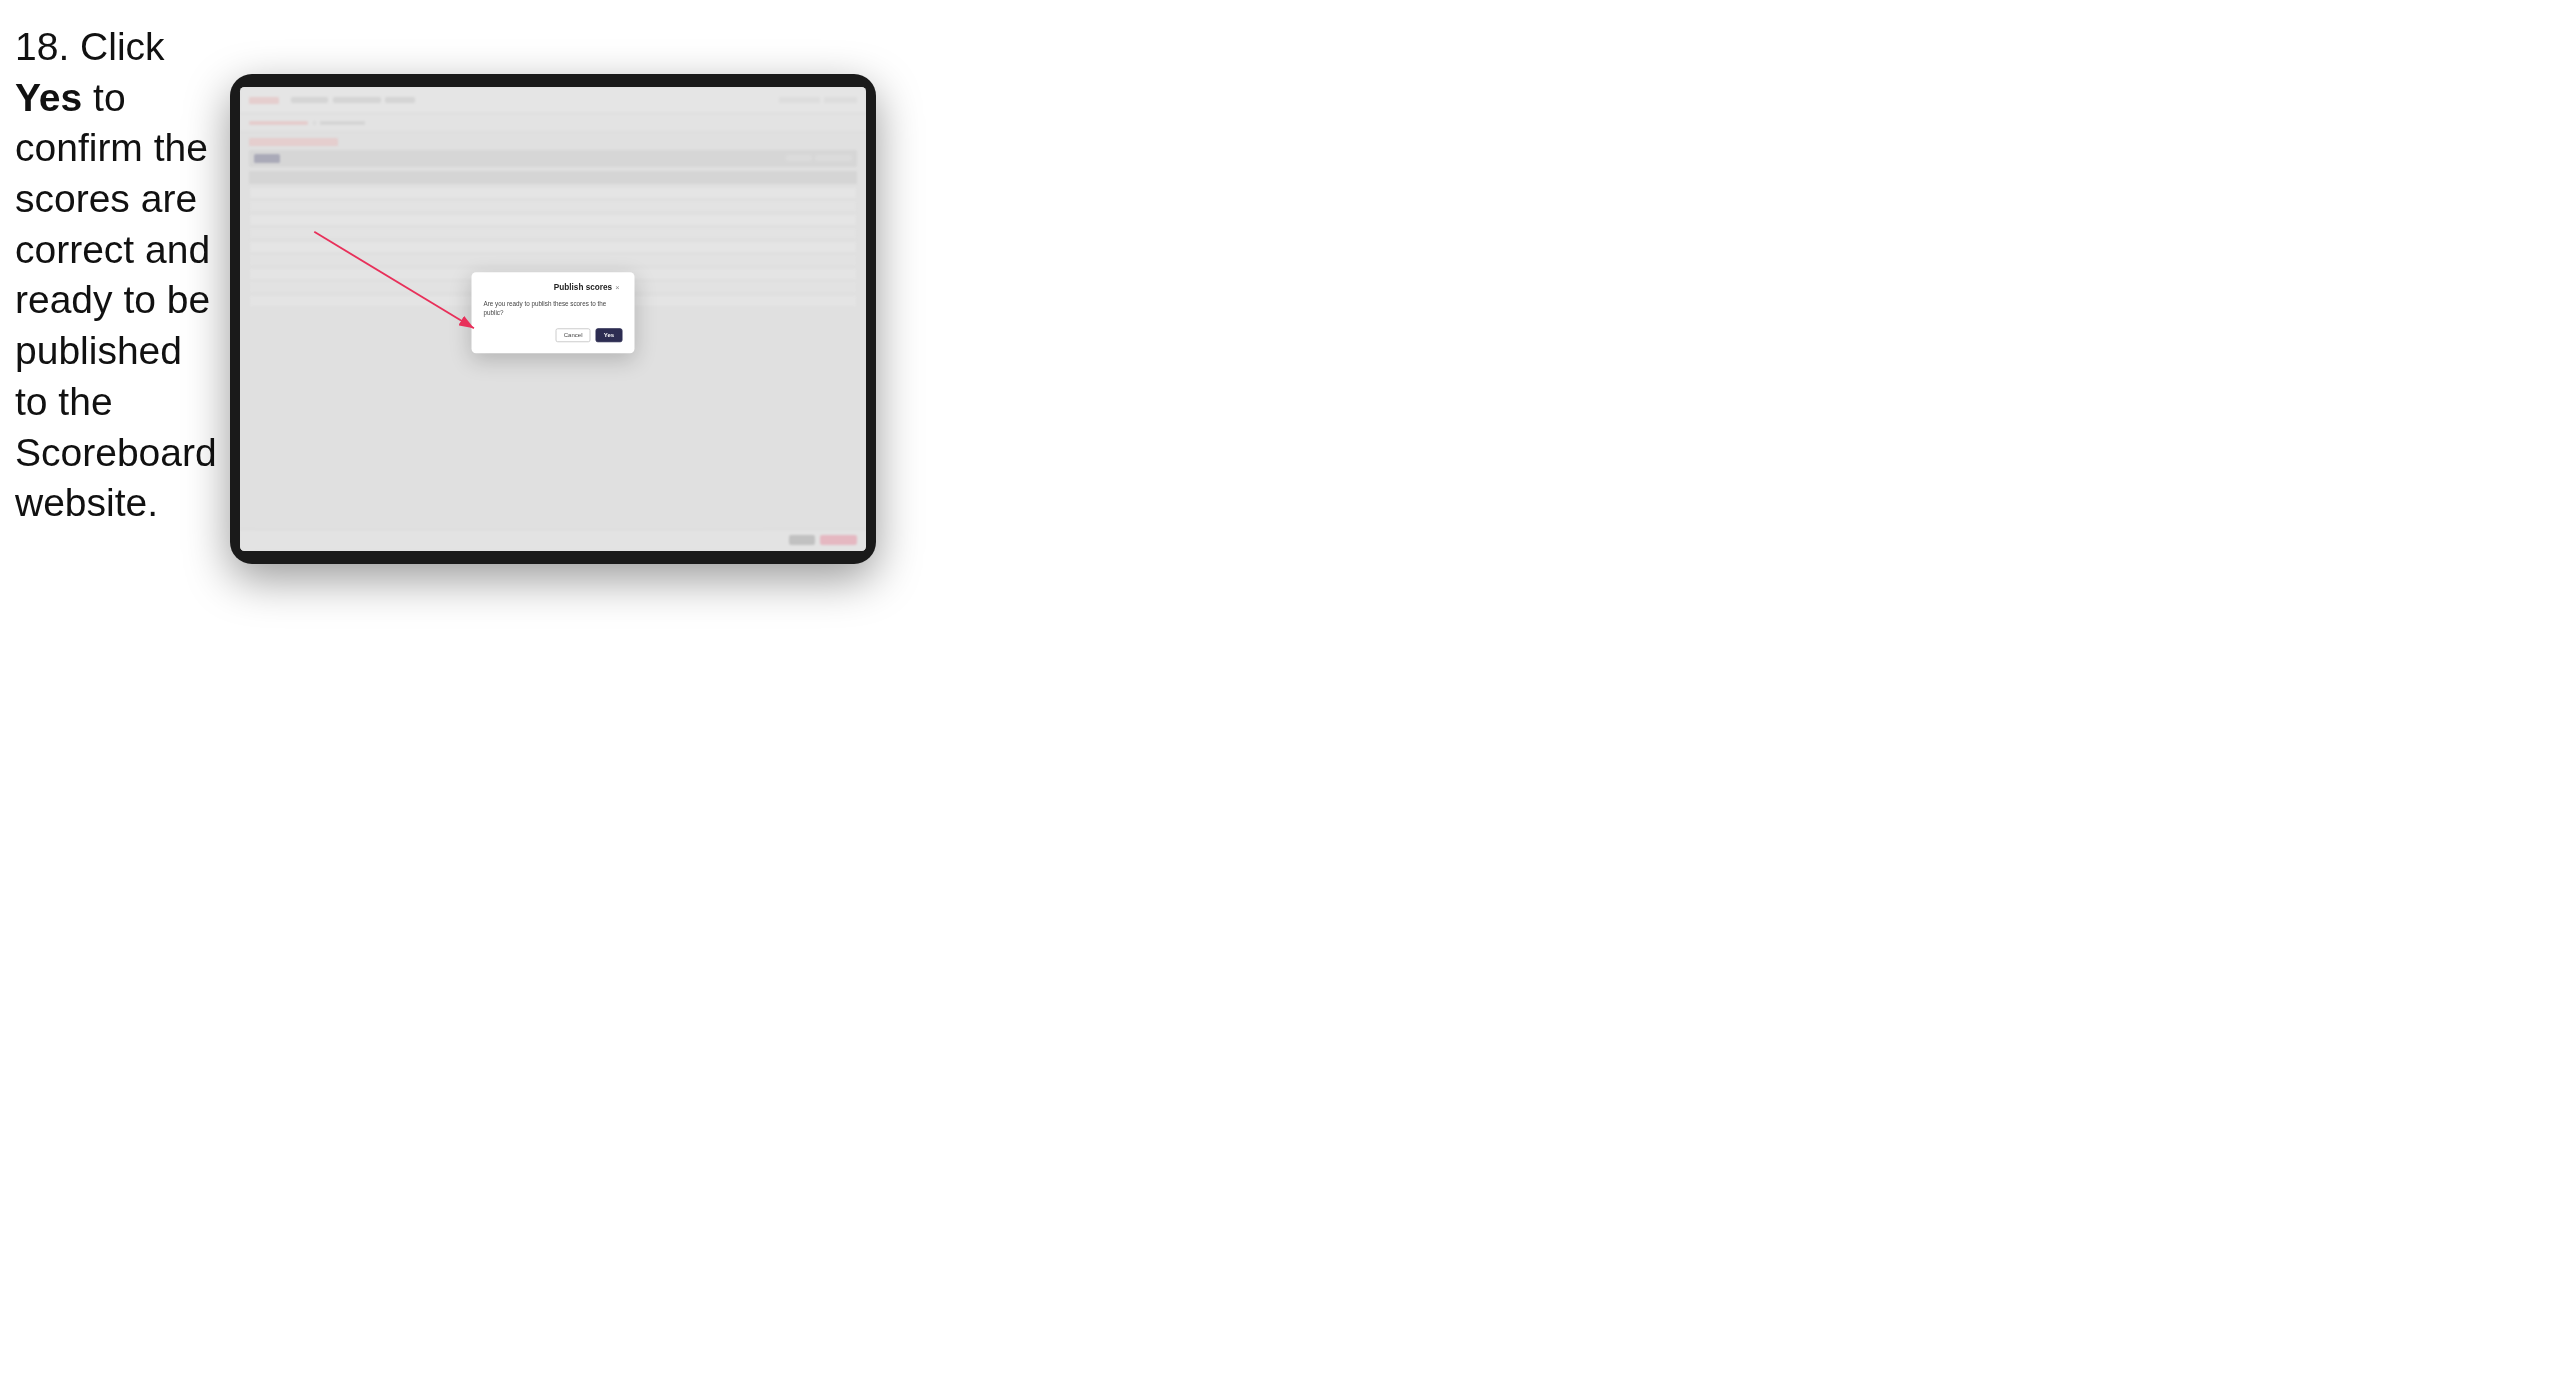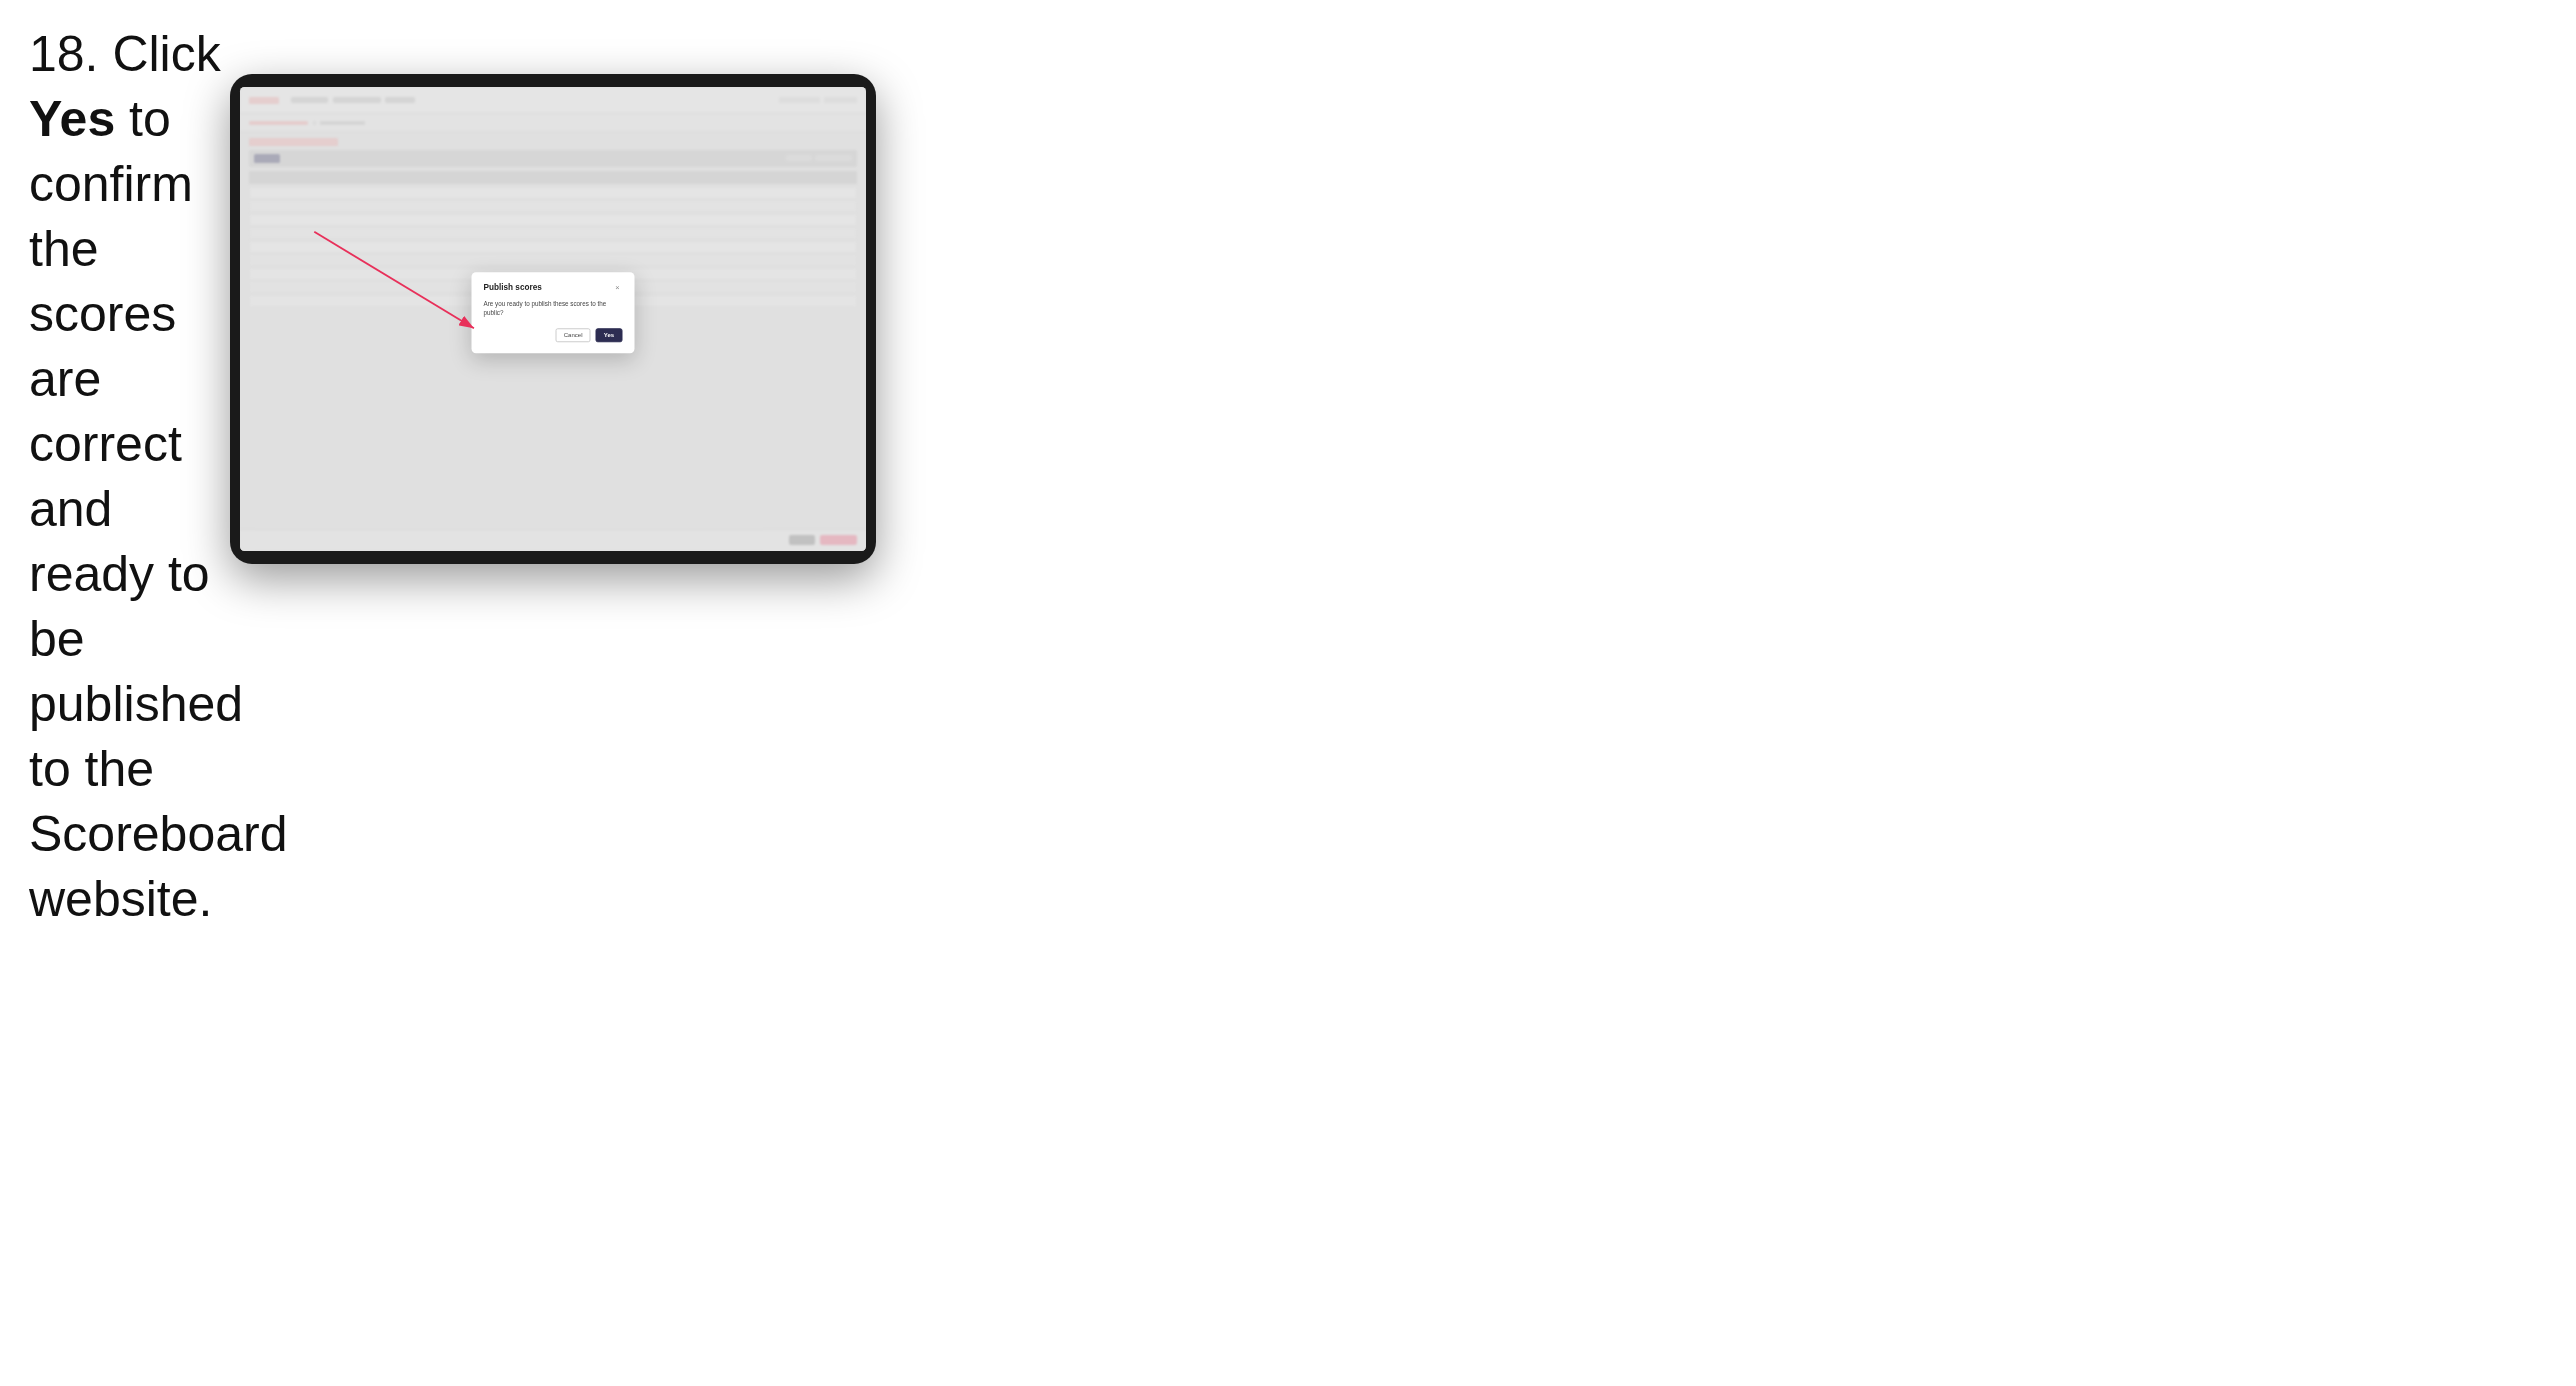--- a/index.html
+++ b/index.html
@@ -11,24 +11,23 @@
       overflow: hidden;
       position: relative;
     }
 
     
     .instruction-text {
       position: absolute;
       left: 15px;
       top: 22px;
       width: 208px;
-      font-size: 50px;
+      font-size: 39px;
       line-height: 1.3;
       color: #111111;
-      margin-left: 14px;
     }
     .instruction-text strong {
       font-weight: 700;
     }
 
     
     .tablet-outer {
       position: absolute;
       left: 230px;
       top: 74px;
@@ -207,21 +206,21 @@
       transform: translate(-50%, -58%);
       background: #ffffff;
       border-radius: 4.5px;
       box-shadow: 0 6px 22px rgba(0,0,0,0.2);
       width: 163px;
       padding: 10.4px 12px 10.4px 12px;
     }
 
     .modal-header {
       display: flex;
-      justify-content: space-between;
+      justify-content: flex-end;
       align-items: center;
       margin-bottom: 7.4px;
     }
 
     .modal-title {
       font-size: 8.2px;
       font-weight: 600;
       color: #222222;
     }
 

